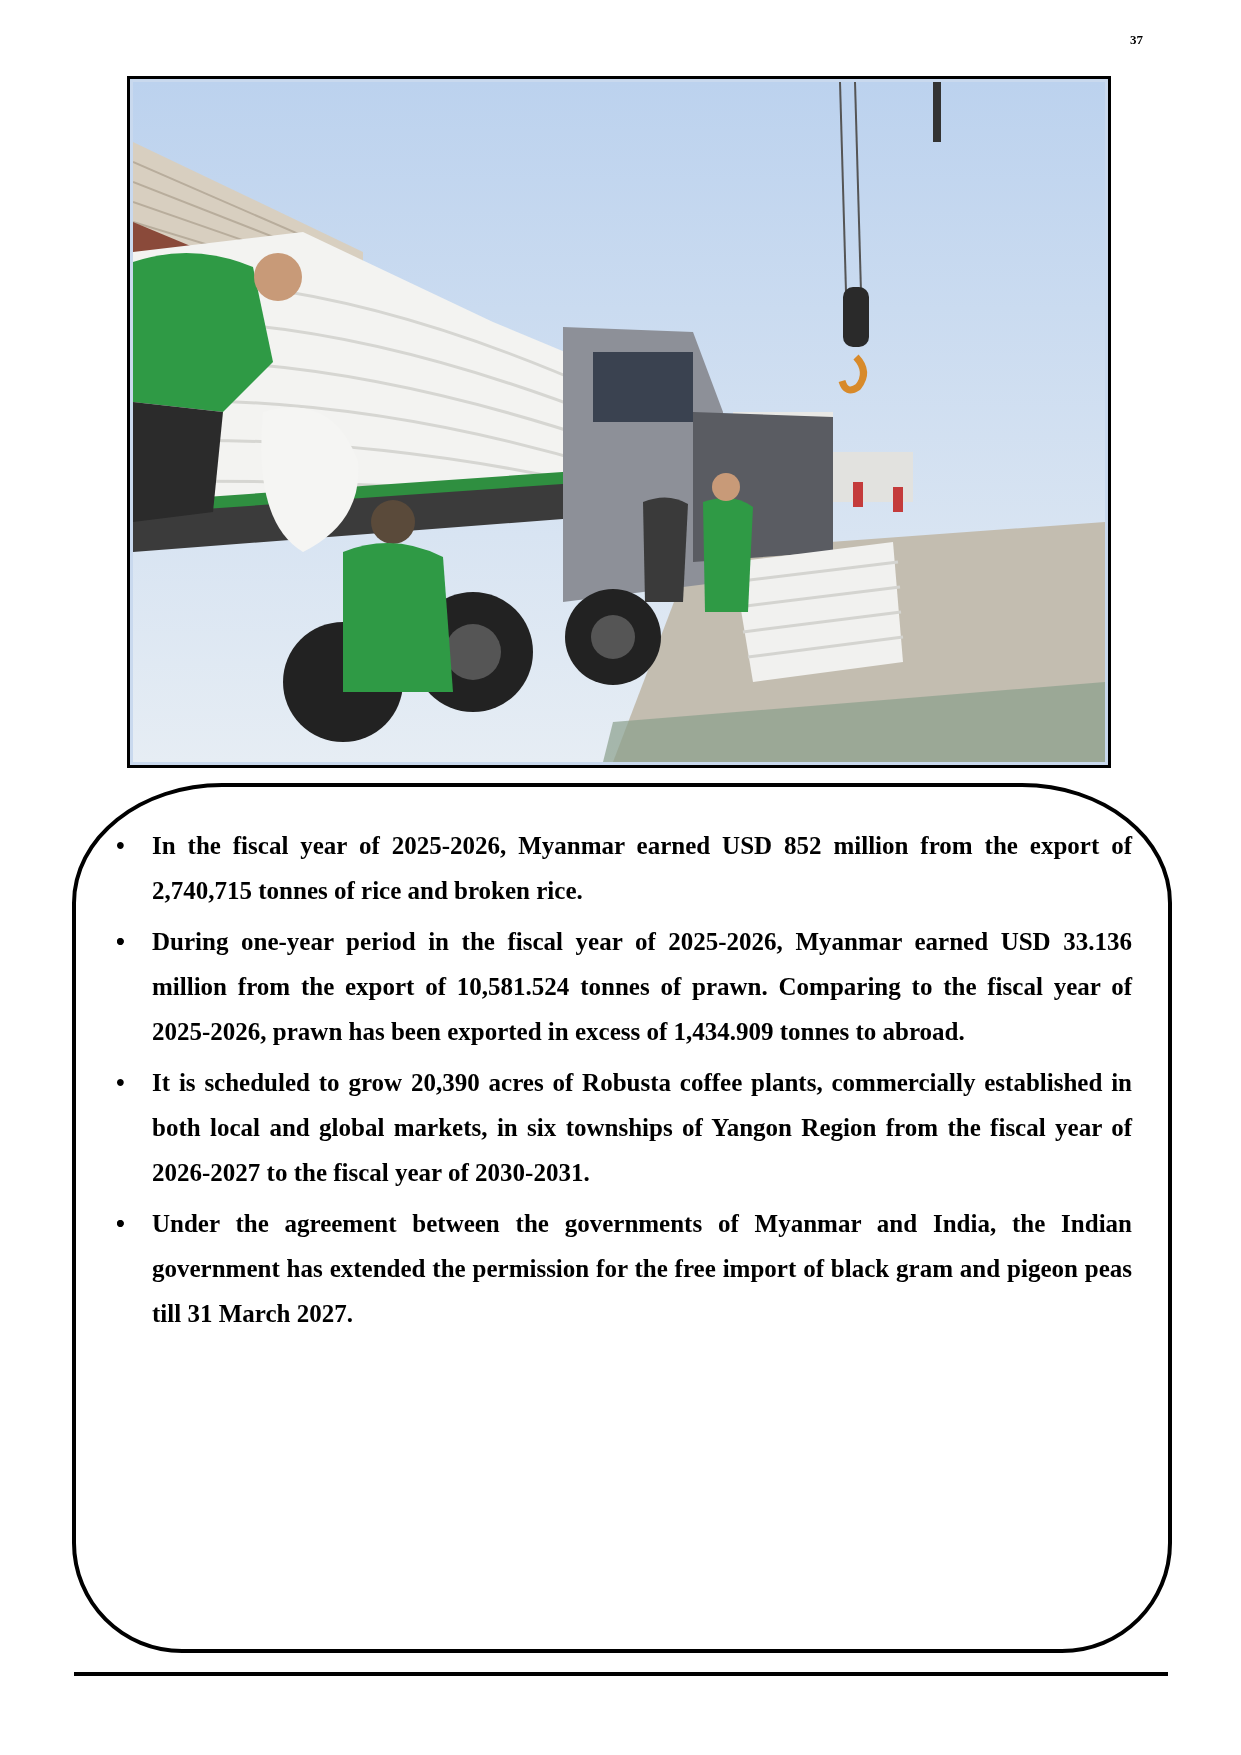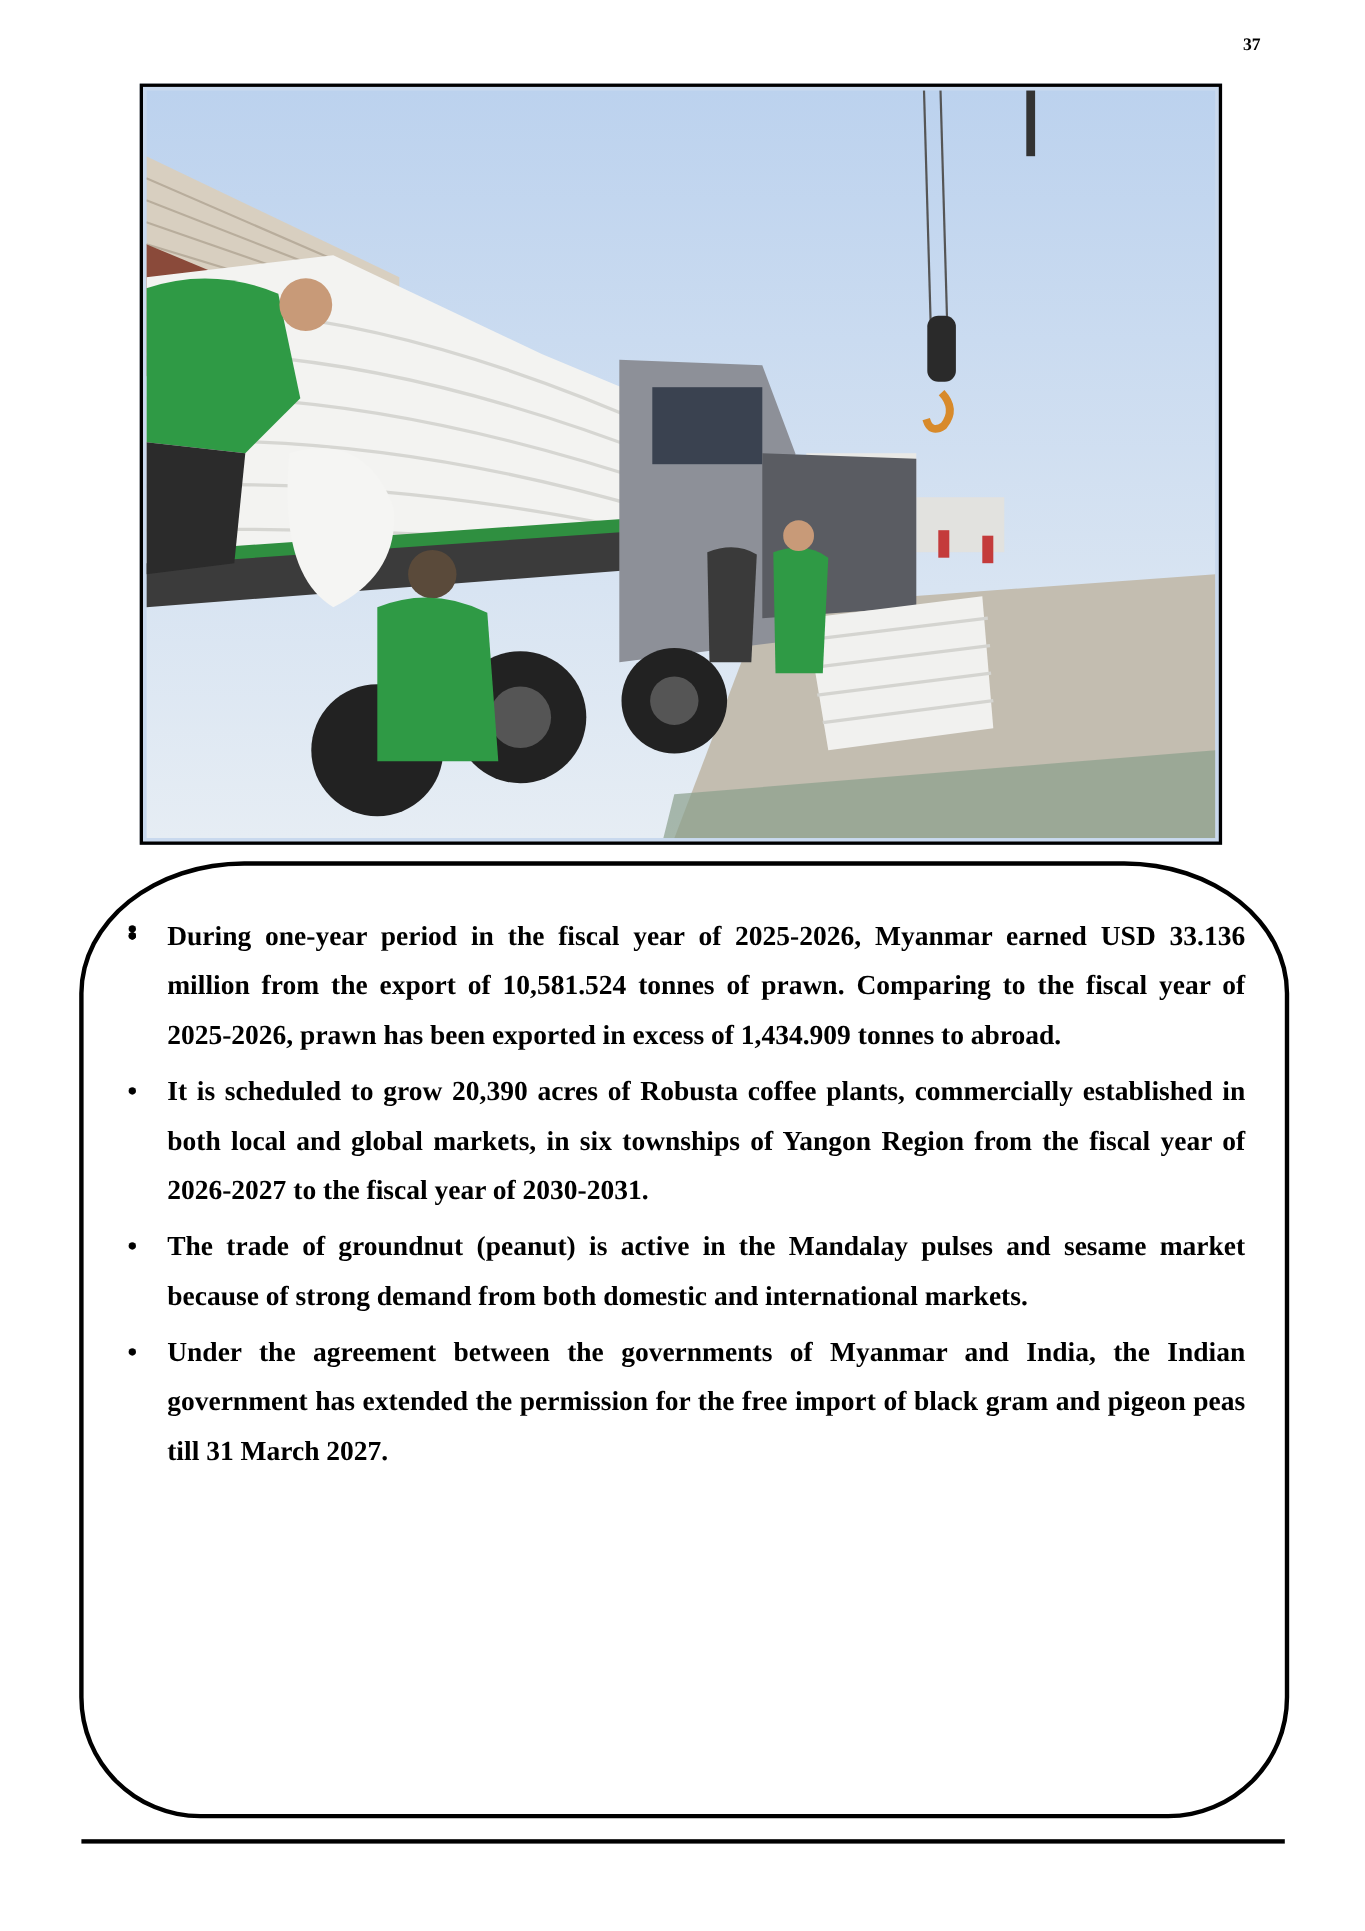--- a/index.html
+++ b/index.html
@@ -1,18 +1,18 @@
 <!DOCTYPE html>
 <html><head>
 <meta charset="utf-8">
 <style>
   html, body { margin:0; padding:0; background:#ffffff; }
   body { width:1241px; height:1755px; position:relative; overflow:hidden;
          font-family:"Liberation Serif", "DejaVu Serif", serif; color:#000; }
-  .page-number { position:absolute; left:1130px; top:32px; font-size:16px; font-weight:bold; }
+  .page-number { position:absolute; left:1130px; top:32px; font-size:13px; font-weight:bold; }
   .photo-frame { position:absolute; left:127px; top:76px; width:984px; height:692px;
                  border:3px solid #000; box-sizing:border-box; overflow:hidden; background:#c9d9ee; }
   .photo-inner { position:absolute; left:3px; top:3px; right:3px; bottom:3px; overflow:hidden; }
   .info-box { position:absolute; left:72px; top:783px; width:1100px; height:870px;
               border:4px solid #000; border-radius:150px 150px 110px 110px / 120px 120px 110px 110px;
               box-sizing:border-box; }
   .bullets { position:absolute; left:112px; top:823px; width:1020px; margin:0; padding:0; list-style:none; }
   .bullets li { position:relative; padding-left:40px; font-size:25px; font-weight:bold; line-height:45px;
                 text-align:justify; margin-bottom:6px; }
   .bullets li .dot { position:absolute; left:4px; top:0; }
@@ -103,21 +103,21 @@
       <path d="M570 420 Q600 410 620 425 L615 530 L572 530 Z" fill="#2f9a45"></path>
       <circle cx="593" cy="405" r="14" fill="#c89a78"></circle>
       <path d="M510 420 Q535 410 555 422 L550 520 L512 520 Z" fill="#3a3a3a"></path>
     </svg>
   </div>
 </div>
 
 <div class="info-box"></div>
 
 <ul class="bullets">
-  <li><span class="dot">•</span></li>
+  <li><span class="dot">•</span><span>In the fiscal year of 2025-2026, Myanmar earned USD 852 million from the export of 2,740,715 tonnes of rice and broken rice.</span></li>
   <li><span class="dot">•</span></li>
   <li><span class="dot">•</span><span>During one-year period in the fiscal year of 2025-2026, Myanmar earned USD 33.136 million from the export of 10,581.524 tonnes of prawn. Comparing to the fiscal year of 2025-2026, prawn has been exported in excess of 1,434.909 tonnes to abroad.</span></li>
   <li><span class="dot">•</span><span>It is scheduled to grow 20,390 acres of Robusta coffee plants, commercially established in both local and global markets, in six townships of Yangon Region from the fiscal year of 2026-2027 to the fiscal year of 2030-2031.</span></li>
-  <li><span class="dot">•</span><span>The trade of groundnut (peanut) is active in the Mandalay pulses and sesame market because of strong demand from both domestic and international markets.</span></li>
+  <li><span class="dot">•</span></li>
   <li><span class="dot">•</span><span>Under the agreement between the governments of Myanmar and India, the Indian government has extended the permission for the free import of black gram and pigeon peas till 31 March 2027.</span></li>
 </ul>
 
 <div class="footer-rule"></div>
 
 </body></html>

